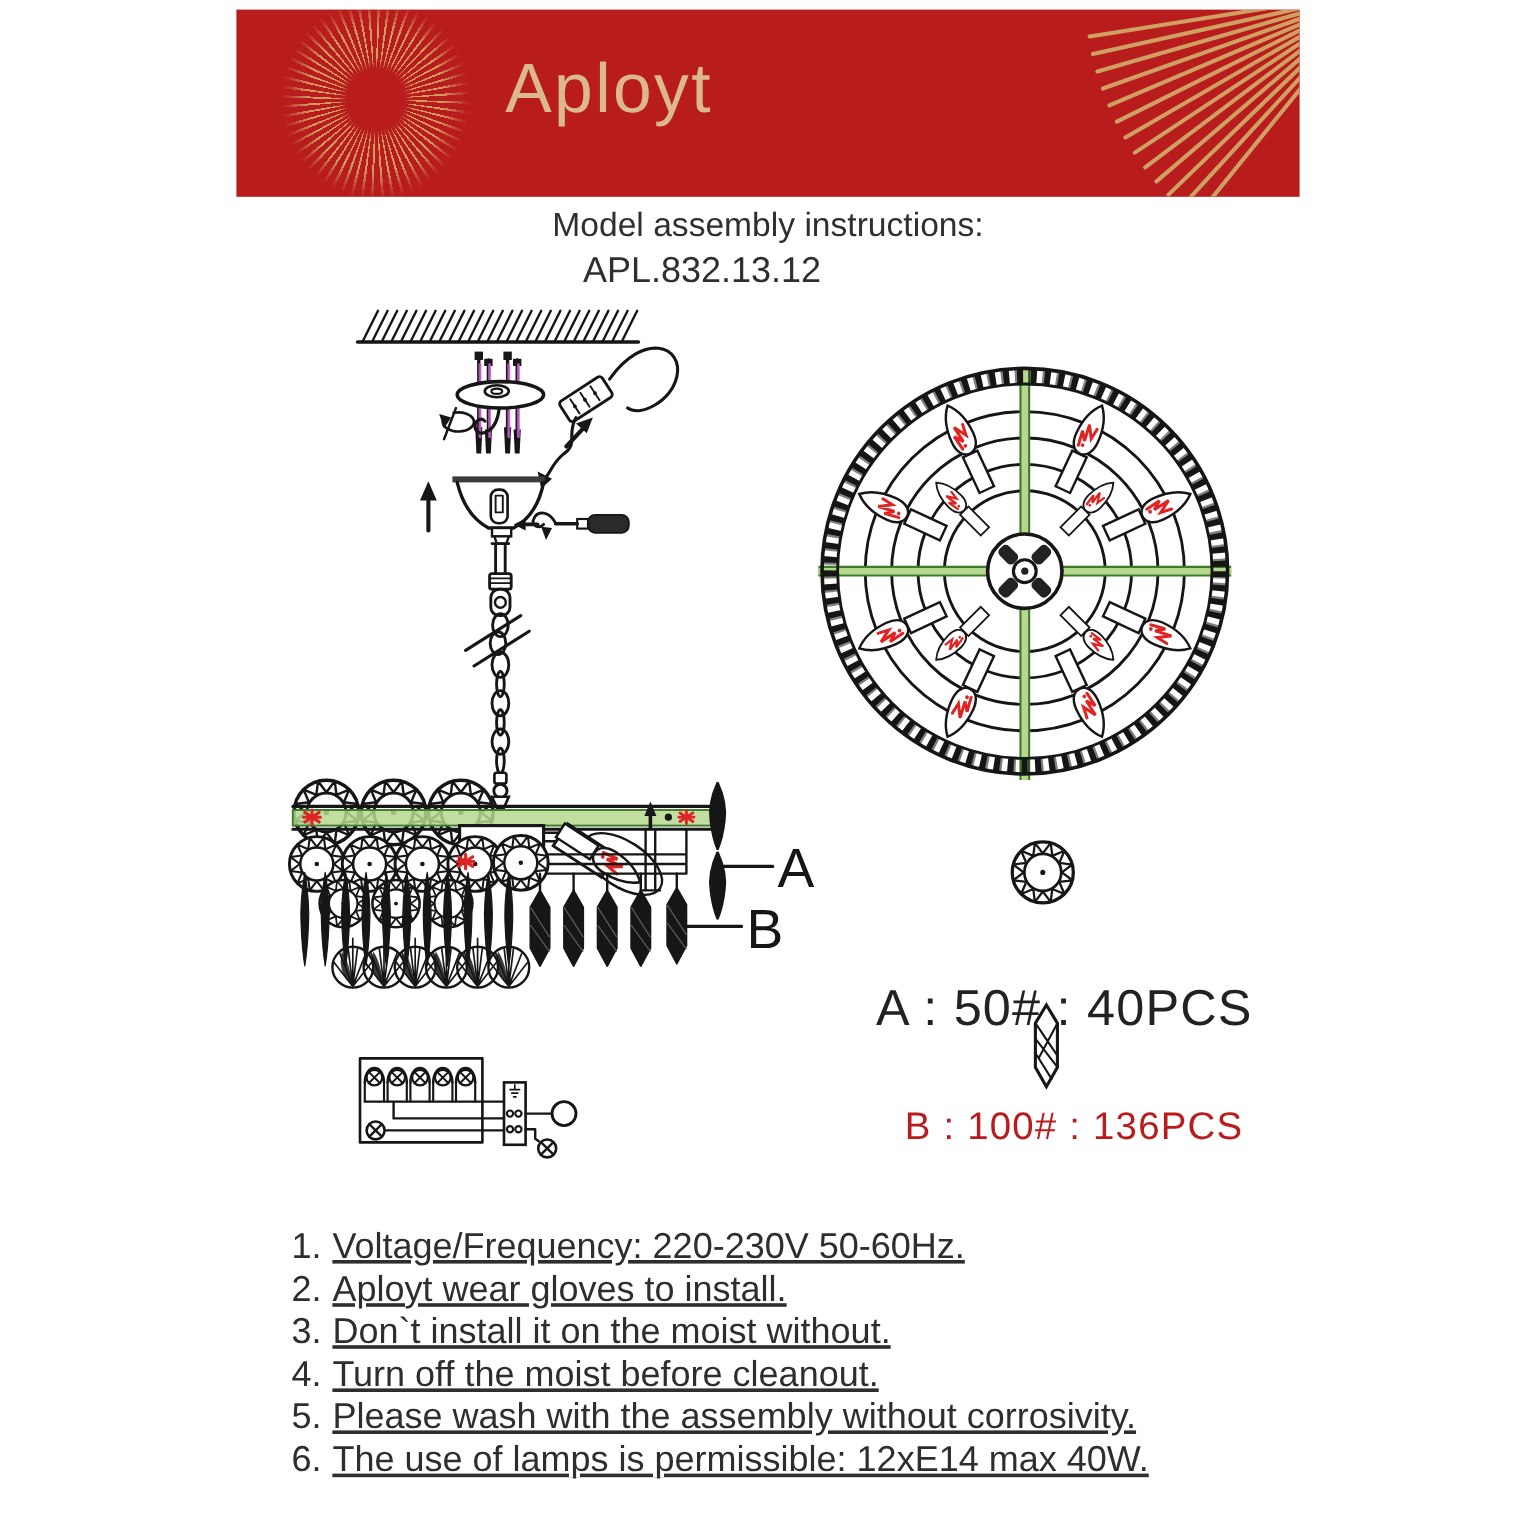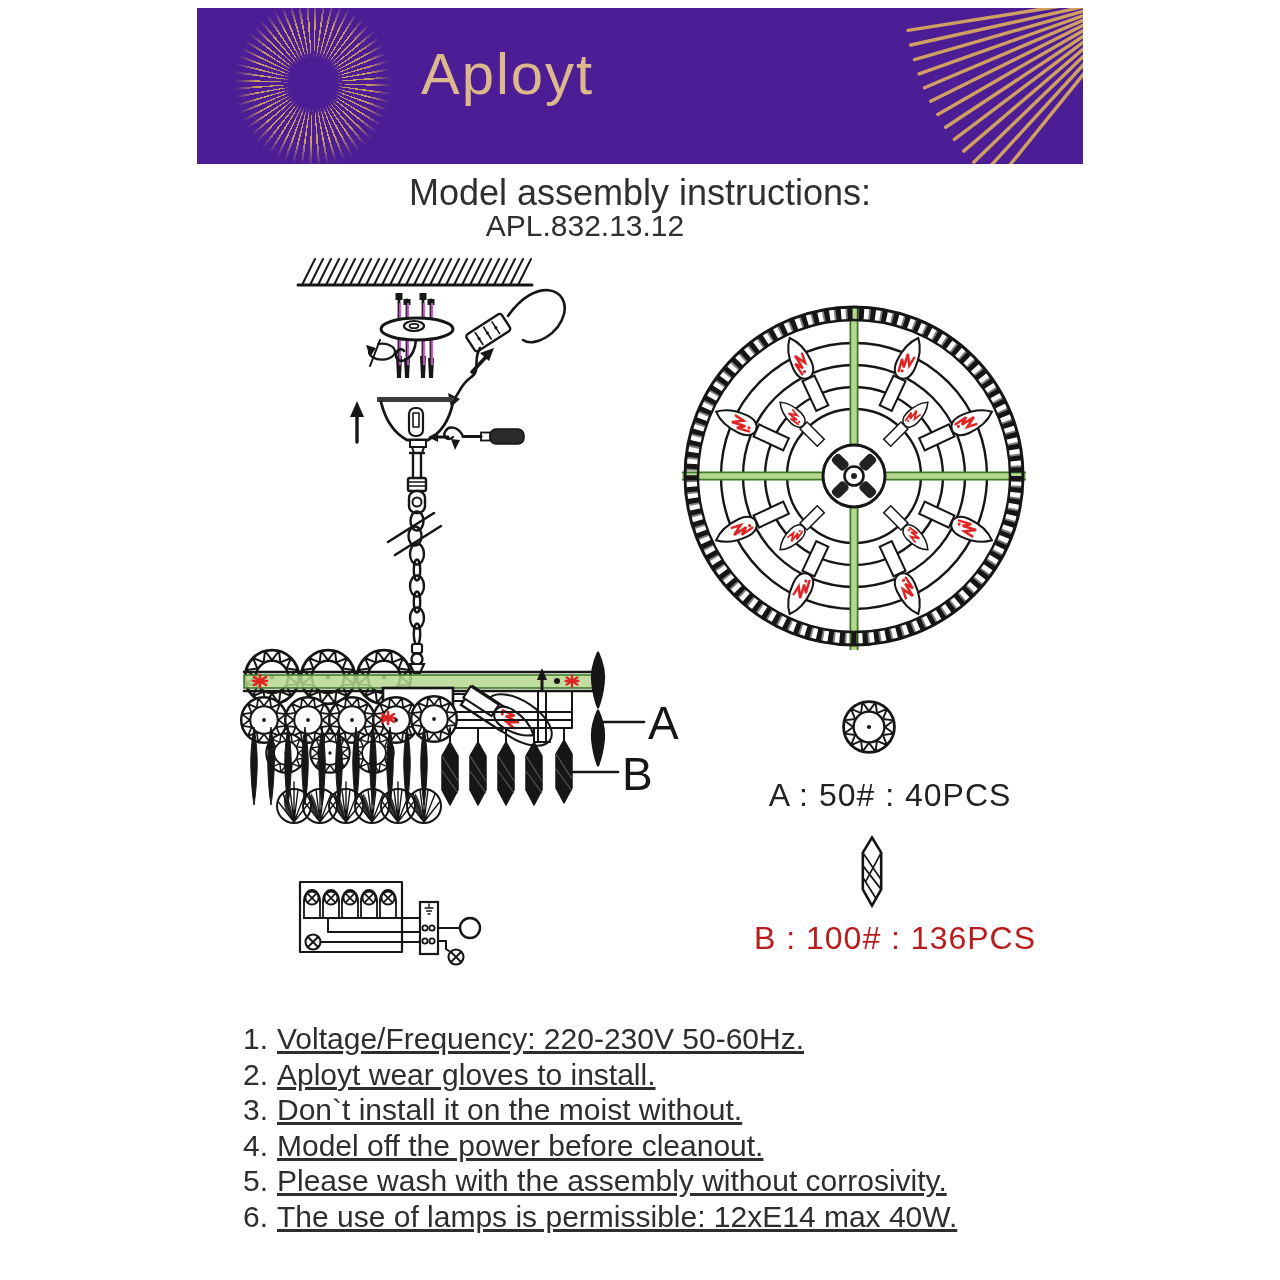--- a/index.html
+++ b/index.html
@@ -2,45 +2,45 @@
 <html><head>
 <meta charset="utf-8">
 <style>
   html,body{margin:0;padding:0;}
   body{width:1280px;height:1280px;background:#ffffff;position:relative;
        font-family:"Liberation Sans",sans-serif;color:#2b2b2b;overflow:hidden;}
   .page{position:absolute;inset:0;}
 
   
   .banner{position:absolute;left:197px;top:8px;width:886px;height:156px;
-          background:#4c1d95;overflow:hidden;}
+          background:#b91c1c;overflow:hidden;}
   .starburst{position:absolute;left:36px;top:-10px;width:160px;height:170px;
      background:repeating-conic-gradient(from 1deg, rgba(208,163,98,0.95) 0deg 1.7deg, rgba(208,163,98,0) 1.7deg 6deg);
      -webkit-mask:radial-gradient(ellipse 48% 48% at 50% 50%, transparent 0 24px, #000 31px 56px, rgba(0,0,0,0.25) 72px, transparent 79px);
      mask:radial-gradient(ellipse 48% 48% at 50% 50%, transparent 0 24px, #000 31px 56px, rgba(0,0,0,0.25) 72px, transparent 79px);}
   .brand{position:absolute;left:224px;top:34px;font-size:58px;line-height:64px;
          color:#dcb98c;letter-spacing:2px;font-weight:400;}
   .fan-svg{position:absolute;left:0;top:0;}
   .fan-svg line{stroke:#cfa062;stroke-width:3.4;stroke-linecap:round;}
 
   
   .title-line1{position:absolute;left:0;top:172px;width:1280px;text-align:center;
-               font-size:36px;color:#2f2f2f;}
+               font-size:28px;color:#2f2f2f;}
   .title-line2{position:absolute;left:0;top:209px;width:1170px;text-align:center;
                font-size:30px;color:#2f2f2f;}
 
   
   svg.diagram{position:absolute;}
   .sideview{left:220px;top:250px;}
   .topview{left:674px;top:296px;}
   .icon-a{left:841px;top:699px;}
   .icon-b{left:856px;top:833px;}
   .wiring{left:288px;top:872px;}
-  .spec-a{position:absolute;left:730px;top:777px;width:320px;text-align:center;
-          font-size:32px;color:#222;letter-spacing:1px;}
+  .spec-a{position:absolute;left:730px;top:816px;width:320px;
+          font-size:42px;color:#222;letter-spacing:1px;}
   .spec-b{position:absolute;left:735px;top:920px;width:320px;text-align:center;
           font-size:32px;color:#b91c1c;letter-spacing:1px;}
 
   
   .ink{stroke:#161616;fill:none;stroke-linecap:round;stroke-linejoin:round;}
   .inkf{stroke:#161616;fill:#161616;stroke-linejoin:round;}
   .wfill{fill:#ffffff;stroke:#161616;}
   .redln{stroke:#e02424;fill:none;stroke-linecap:round;}
   .magln{stroke:#c95fd0;stroke-linecap:round;opacity:.85;}
   .label-txt{font-family:"Liberation Sans",sans-serif;font-size:46px;fill:#161616;}
@@ -408,21 +408,21 @@
     <li>
       <span class="no">2.</span>
       <span class="tx">Aployt wear gloves to install.</span>
       </li>
     <li>
       <span class="no">3.</span>
       <span class="tx">Don`t install it on the moist without.</span>
       </li>
     <li>
       <span class="no">4.</span>
-      <span class="tx">Model off the power before cleanout.</span>
+      <span class="tx">Turn off the moist before cleanout.</span>
       </li>
     <li>
       <span class="no">5.</span>
       <span class="tx">Please wash with the assembly without corrosivity.</span>
       </li>
     <li>
       <span class="no">6.</span>
       <span class="tx">The use of lamps is permissible: 12xE14 max 40W.</span>
       </li>
   </ol>

